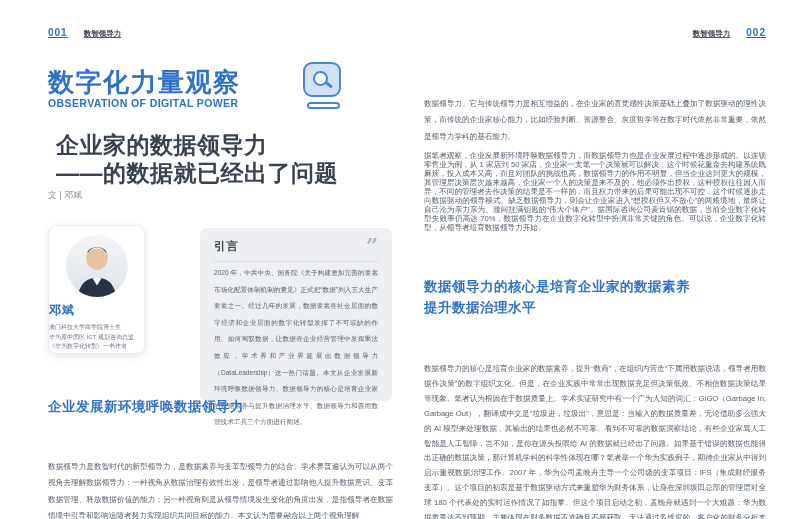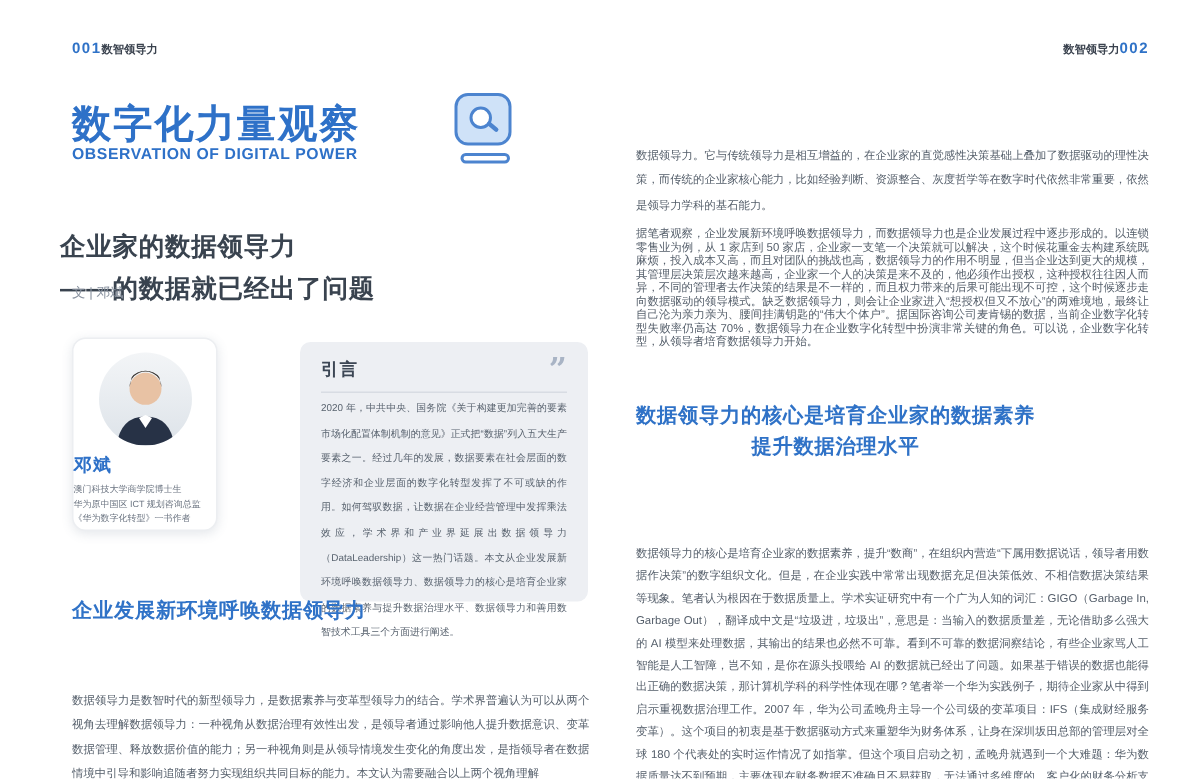--- a/index.html
+++ b/index.html
@@ -7,21 +7,21 @@
   body {
     font-family: "Liberation Sans", "DejaVu Sans", sans-serif;
     background: #ffffff;
     position: relative;
     overflow: hidden;
     color: #555f6a;
   }
   .spread { position: absolute; inset: 0; }
 
   
-  .kicker { position: absolute; top: 27px; display: flex; align-items: baseline; gap: 0; }
+  .kicker { position: absolute; top: 27px; display: flex; align-items: baseline; gap: 16px; text-decoration: underline; }
   .kicker-left { left: 48px; }
   .kicker-right { right: 27px; }
   .kicker .num { color: #2f72c7; font-size: 10px; font-weight: bold; letter-spacing: 1px; }
   .kicker .label { color: #3a424e; font-size: 7.5px; font-weight: bold; }
 
   
   .column-title {
     position: absolute; left: 48px; top: 65px;
     font-size: 26px; font-weight: bold; color: #2e71c8; letter-spacing: 1.5px;
   }
@@ -42,22 +42,22 @@
     content: ""; position: absolute; width: 9px; height: 3px; background: #4c84cf;
     border-radius: 2px; right: -7px; bottom: -2px; transform: rotate(40deg);
   }
   .screen-base {
     margin: 5px auto 0; width: 33px; height: 7px;
     border: 2px solid #4c84cf; border-radius: 4px; background: #ffffff;
   }
 
   
   .article-title {
-    position: absolute; left: 40px; top: 131px;
-    font-size: 17px; line-height: 28px; font-weight: bold; color: #39434f; letter-spacing: 0.5px; margin-top: 20px;
+    position: absolute; left: 56px; top: 131px;
+    font-size: 23px; line-height: 28px; font-weight: bold; color: #39434f; letter-spacing: 0.5px;
   }
   .byline { position: absolute; left: 48px; top: 189px; font-size: 9px; color: #8b94a1; }
 
   
   .author-card {
     position: absolute; left: 48px; top: 225px; width: 97px; height: 129px;
     background: #ffffff; border-radius: 9px; border: 1px solid #eceef1;
     box-shadow: 0 2px 7px rgba(90,105,130,0.16);
     text-align: left; padding-top: 9px;
   }
@@ -86,21 +86,21 @@
 
   
   .body-text { font-size: 7.6px; line-height: 16.4px; color: #545e6a; text-align: justify; margin-top: 36px; }
   .sec-heading { font-size: 13.5px; font-weight: bold; color: #2f72c7; letter-spacing: 0.5px; }
 
   .left-sec-heading { position: absolute; left: 48px; top: 398px; }
   .left-sec-body { position: absolute; left: 48px; top: 423px; width: 345px; }
 
   .r-para1 { position: absolute; left: 424px; top: 60px; width: 342px; }
   .r-para2 { position: absolute; left: 424px; top: 115px; width: 342px; line-height: 9px; }
-  .r-heading { position: absolute; left: 424px; top: 266px; line-height: 21px; text-align: center; }
+  .r-heading { position: absolute; left: 424px; top: 276px; line-height: 21px; }
   .r-para3 { position: absolute; left: 424px; top: 326px; width: 342px; line-height: 14.9px; }
 </style>
 </head>
 <body>
 
 <div class="spread">
 
   <div class="kicker kicker-left">
     <span class="num">001</span>
     <span class="label">数智领导力</span>

